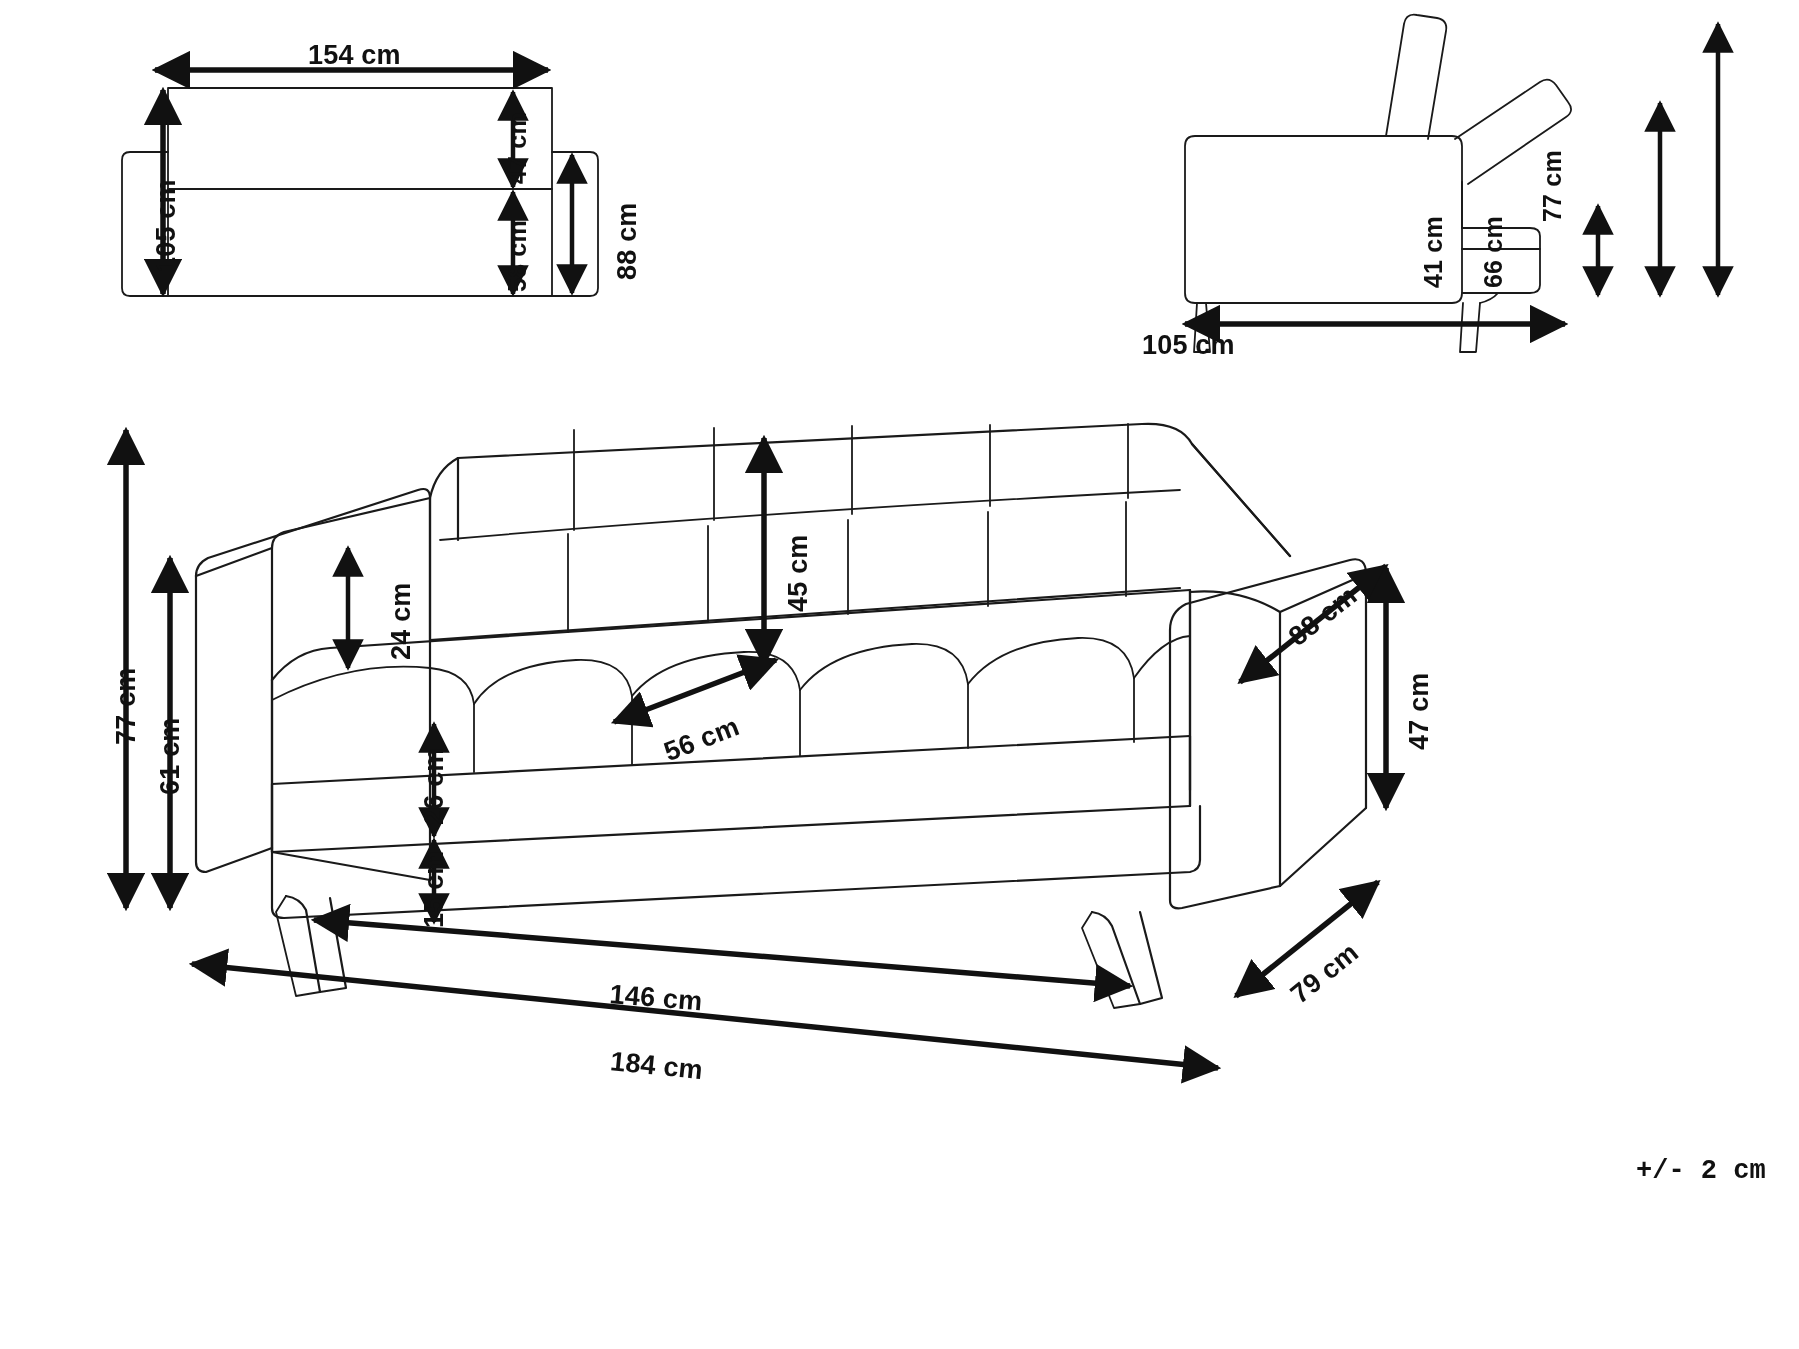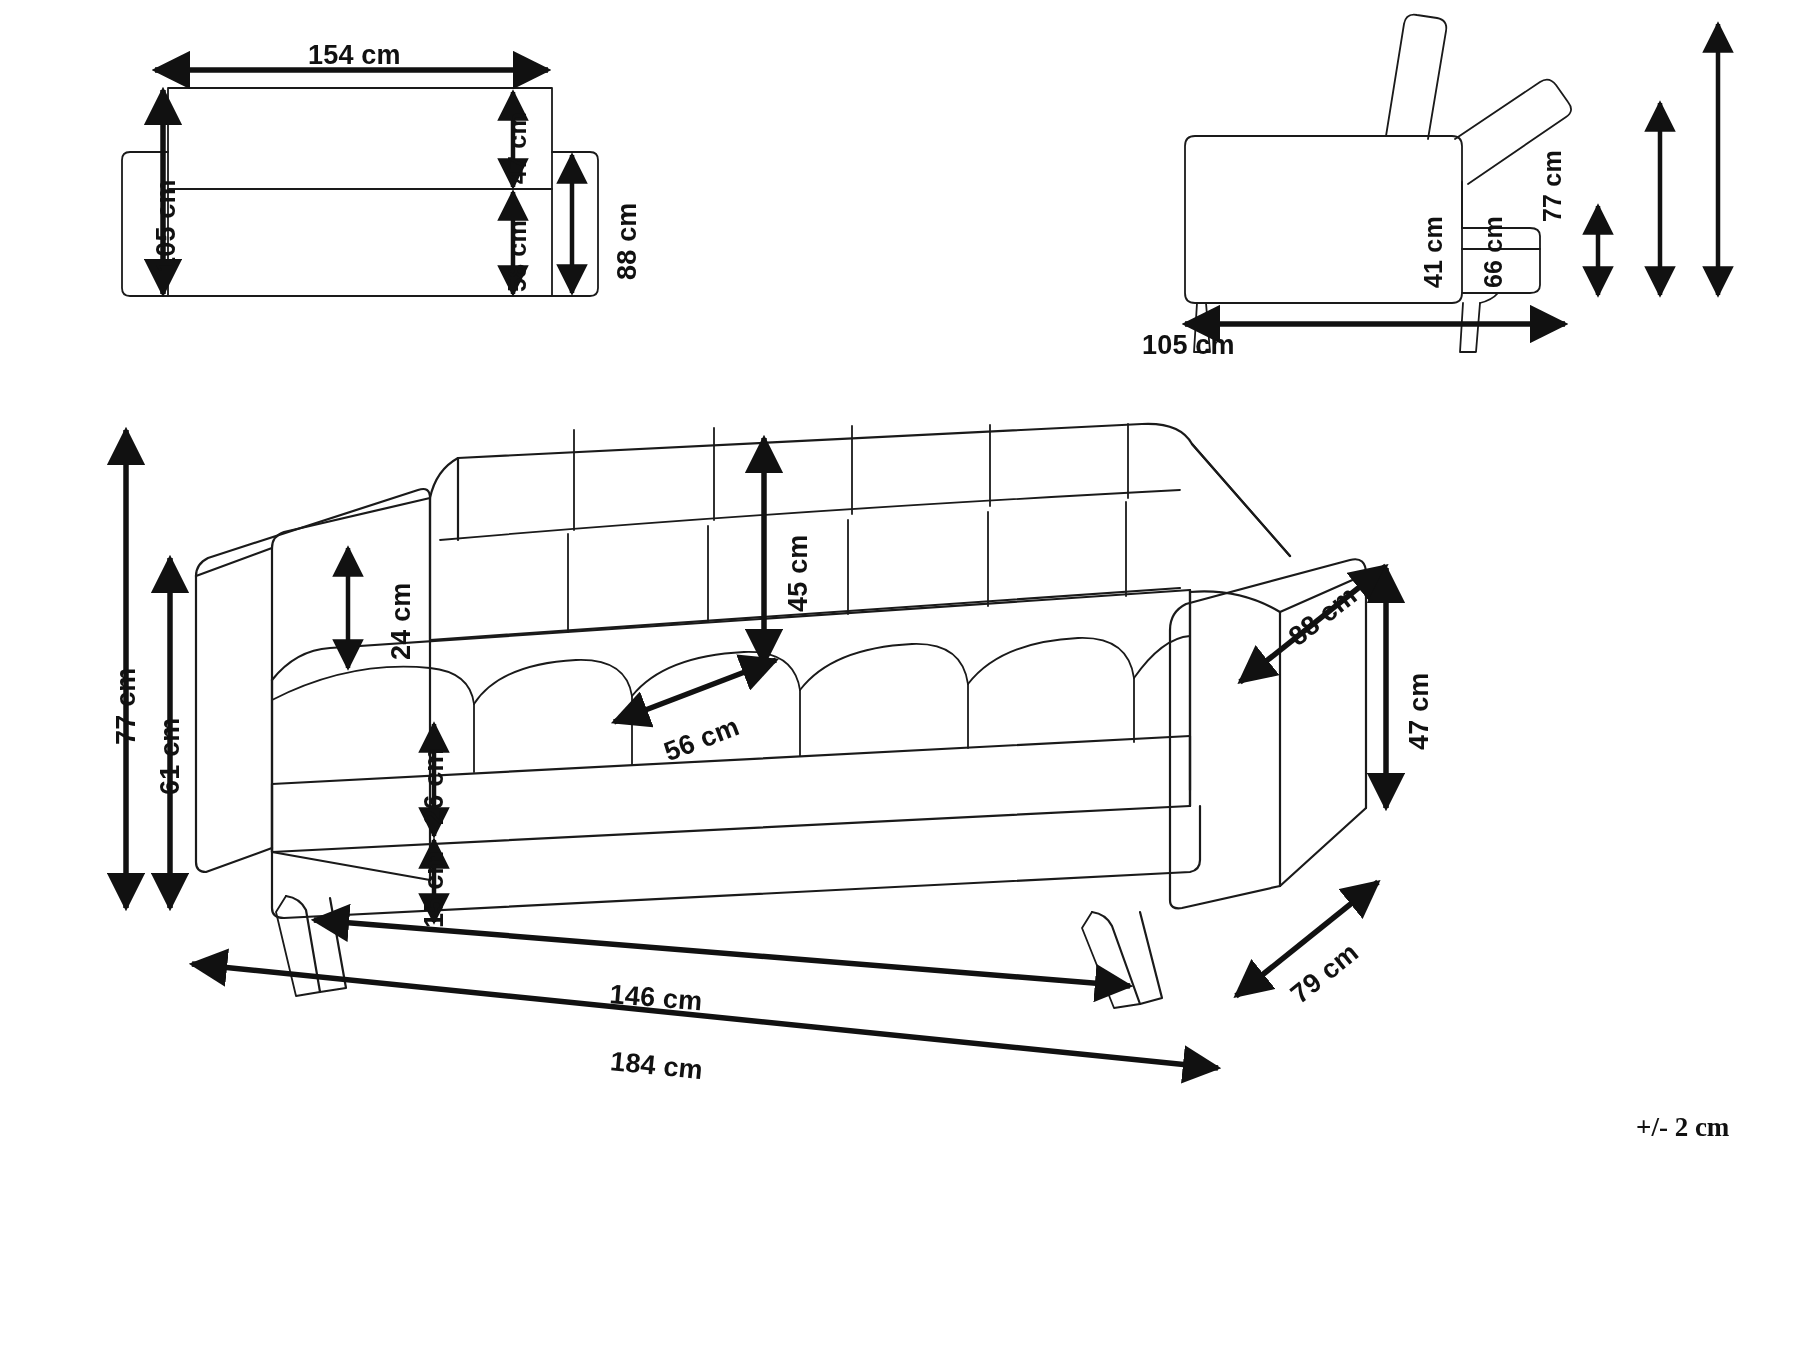--- a/index.html
+++ b/index.html
@@ -55,25 +55,26 @@
     font-size: 27px;
     color: #111111;
     white-space: nowrap;
     letter-spacing: 0.2px;
   }
   .dimlabel.rot {
     transform-origin: 0 0;
   }
   .note {
     position: absolute;
-    font-family: Liberation Serif, serif;
+    font-family: Liberation Mono, monospace;
     font-weight: bold;
     font-size: 27px;
     color: #111111;
     white-space: nowrap;
+    margin-top: 44px;
   }
 </style>
 </head>
 <body>
 
 <div id="page">
 
   <svg class="drawing" viewBox="0 0 1799 1349" xmlns="http://www.w3.org/2000/svg">
     <defs>
       <marker id="ahead" markerWidth="7" markerHeight="7" refX="6.4" refY="3.5" orient="auto" markerUnits="strokeWidth">

